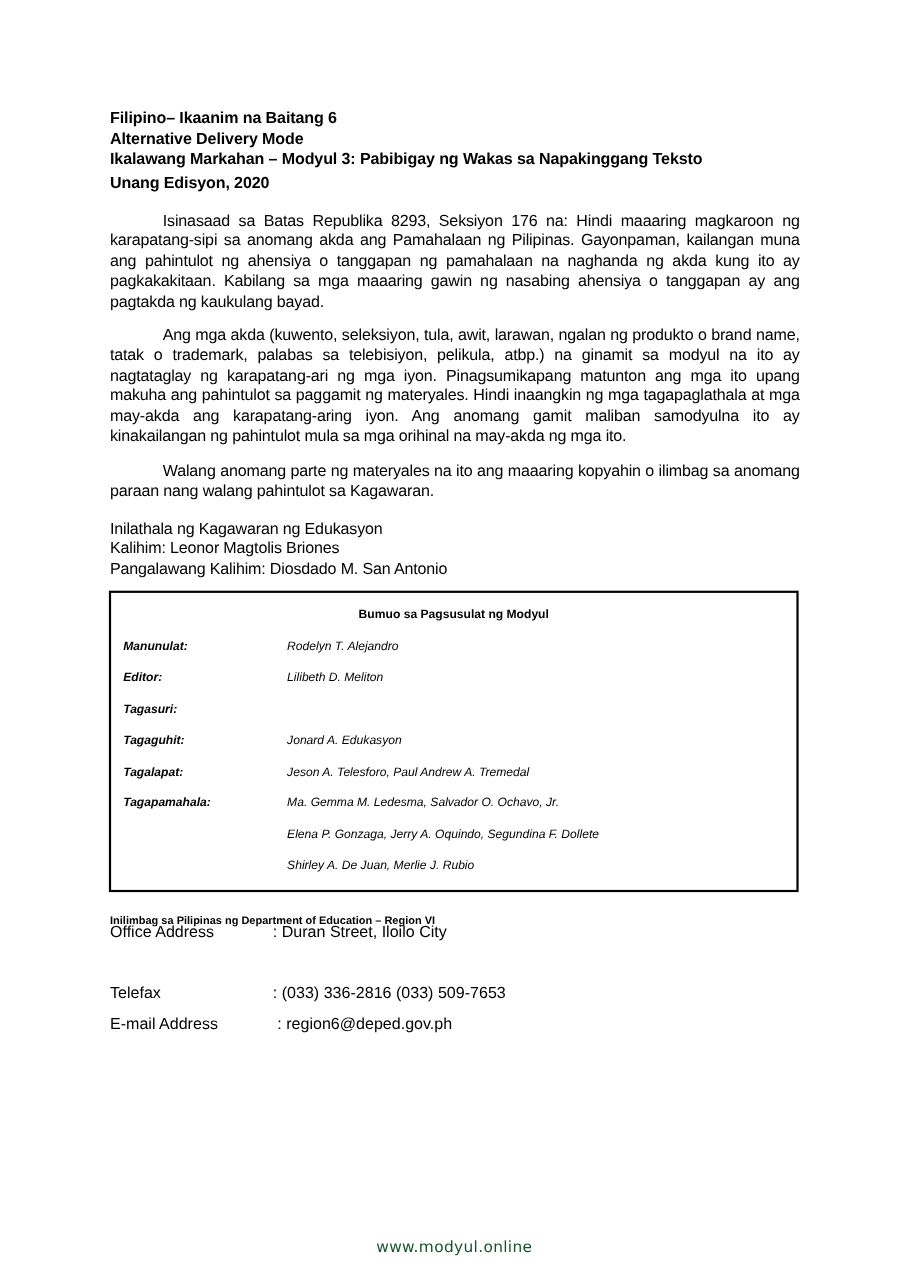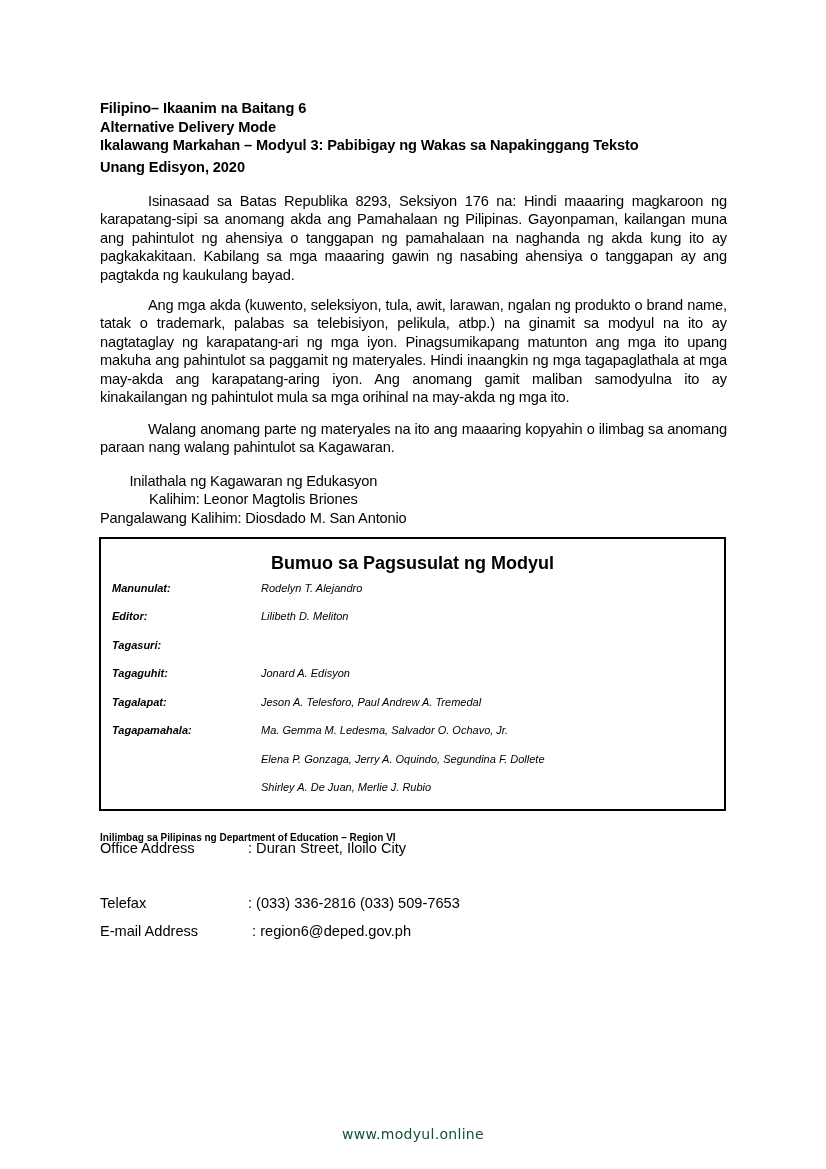--- a/index.html
+++ b/index.html
@@ -38,40 +38,39 @@
     }
     .para .indent { display: inline-block; width: 48px; }
     .p1 { position: absolute; top: 93px; }
     .p2 { position: absolute; top: 197px; }
     .p3 { position: absolute; top: 321px; }
     .publisher {
       position: absolute;
       top: 373px;
       line-height: 18.4px;
       letter-spacing: -0.15px;
-      text-align: center;
     }
     .publisher .line { display: block; }
     .credits-box {
       position: absolute;
       left: -1px;
       top: 438px;
       width: 623px;
       height: 270px;
       border: 2px solid #000000;
       box-sizing: content-box;
     }
     .credits-title {
       position: absolute;
       top: 14px;
       left: 0;
       right: 0;
       text-align: center;
       font-weight: bold;
-      font-size: 18px;
+      font-size: 11px;
     }
     .credit-row {
       position: absolute;
       left: 11px;
       display: flex;
       font-size: 11px;
       font-style: italic;
     }
     .credit-role {
       width: 149px;
@@ -135,21 +134,21 @@
     </div>
     <div class="credit-row" style="top:71px;">
       <span class="credit-role">Editor:</span>
       <span class="credit-names">Lilibeth D. Meliton</span>
     </div>
     <div class="credit-row" style="top:100px;">
       <span class="credit-role">Tagasuri:</span>
     </div>
     <div class="credit-row" style="top:128px;">
       <span class="credit-role">Tagaguhit:</span>
-      <span class="credit-names">Jonard A. Edisyon</span>
+      <span class="credit-names">Jonard A. Edukasyon</span>
     </div>
     <div class="credit-row" style="top:157px;">
       <span class="credit-role">Tagalapat:</span>
       <span class="credit-names">Jeson  A. Telesforo, Paul Andrew A. Tremedal</span>
     </div>
     <div class="credit-row" style="top:185px;">
       <span class="credit-role">Tagapamahala:</span>
       <span class="credit-names">Ma. Gemma M. Ledesma, Salvador O. Ochavo, Jr.</span>
     </div>
     <div class="credit-row" style="top:214px;">

